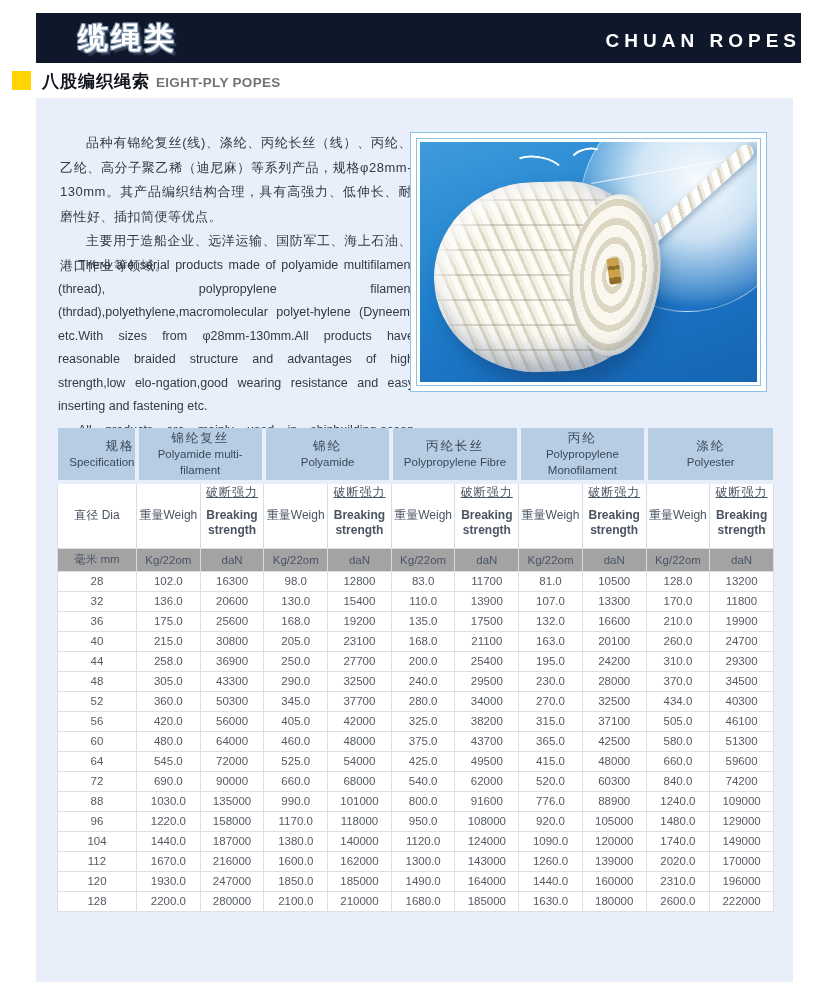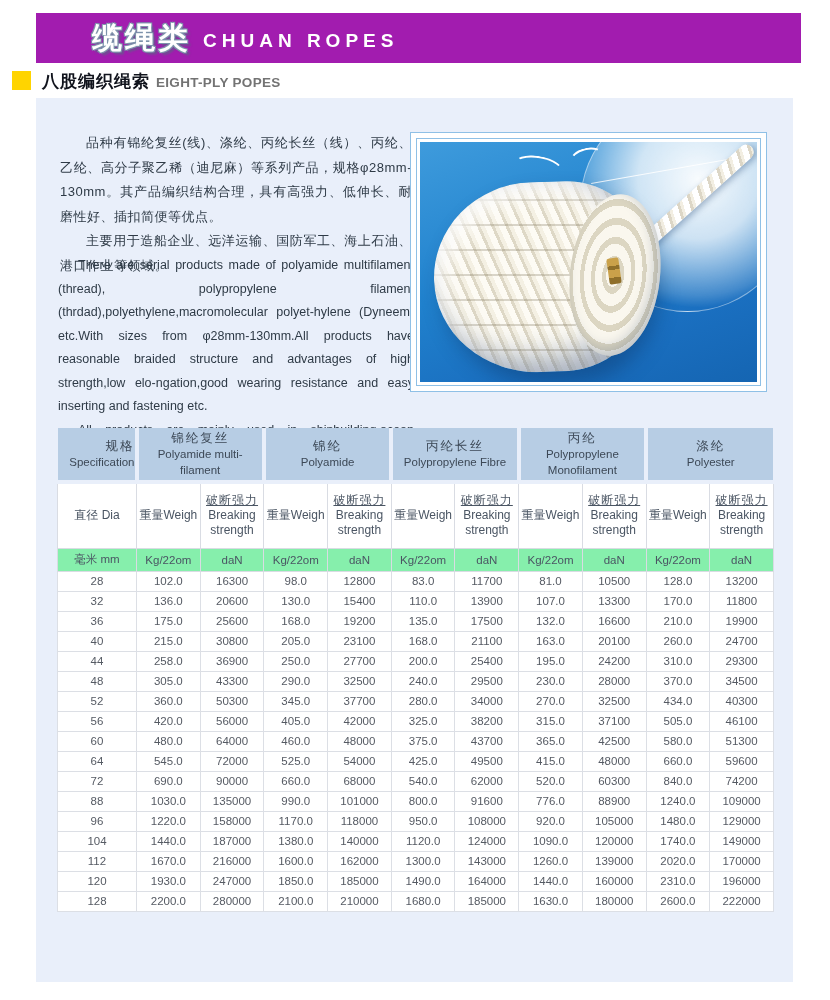--- a/index.html
+++ b/index.html
@@ -5,21 +5,21 @@
   * { margin:0; padding:0; box-sizing:border-box; }
   html,body { background:#ffffff; }
   body {
     width:830px; height:1000px; position:relative; overflow:hidden;
     font-family:"Liberation Sans", sans-serif; color:#333;
   }
 
   
   .band {
     position:absolute; left:36px; top:13px; width:765px; height:50px;
-    background:#a21caf; display:flex; align-items:center; padding-left:56px;
+    background:#0f172a; display:flex; align-items:center; padding-left:42px;justify-content:space-between;
   }
   .band-zh {
     font-size:30px; font-weight:bold; color:#ffffff; letter-spacing:3px;
     text-shadow:1px 1px 0 #7d93ab, -1px -1px 0 #7d93ab, 1px -1px 0 #7d93ab,
                 -1px 1px 0 #7d93ab, 3px 3px 2px rgba(85,105,130,.65);
   }
   .band-en {
     font-size:19px; font-weight:bold; color:#ffffff; letter-spacing:5px;
     margin-left:12px; margin-top:6px;
   }
@@ -117,24 +117,24 @@
   }
   tr.group-row th:first-child { border-left:none;text-align:right; }
   tr.group-row .g-zh { font-size:12.5px; letter-spacing:2px; }
   tr.group-row .g-en { font-size:11.5px; }
 
   tr.sub-row th {
     background:#ffffff; height:66px; font-size:12px; color:#4a5563;
     border:1px solid #d9dce3; line-height:15px;
   }
   tr.sub-row .br-zh { letter-spacing:1px;text-decoration:underline; }
-  tr.sub-row .br-en { display:block; width:60px; margin:0 auto; }
+  tr.sub-row .br-en { display:block; width:60px; margin:8px auto;font-weight:bold; }
 
   tr.unit-row th {
-    background:#86efac; height:23px; font-size:11.5px; color:#4a5563;
+    background:#a3a3a3; height:23px; font-size:11.5px; color:#4a5563;
     border:1px solid #d9dce3;
   }
 
   tbody td {
     background:#ffffff; height:20px; font-size:11.5px; color:#555a63;
     border:1px solid #dcdfe5; padding:0;
   }
 </style>
 </head>
 <body>

